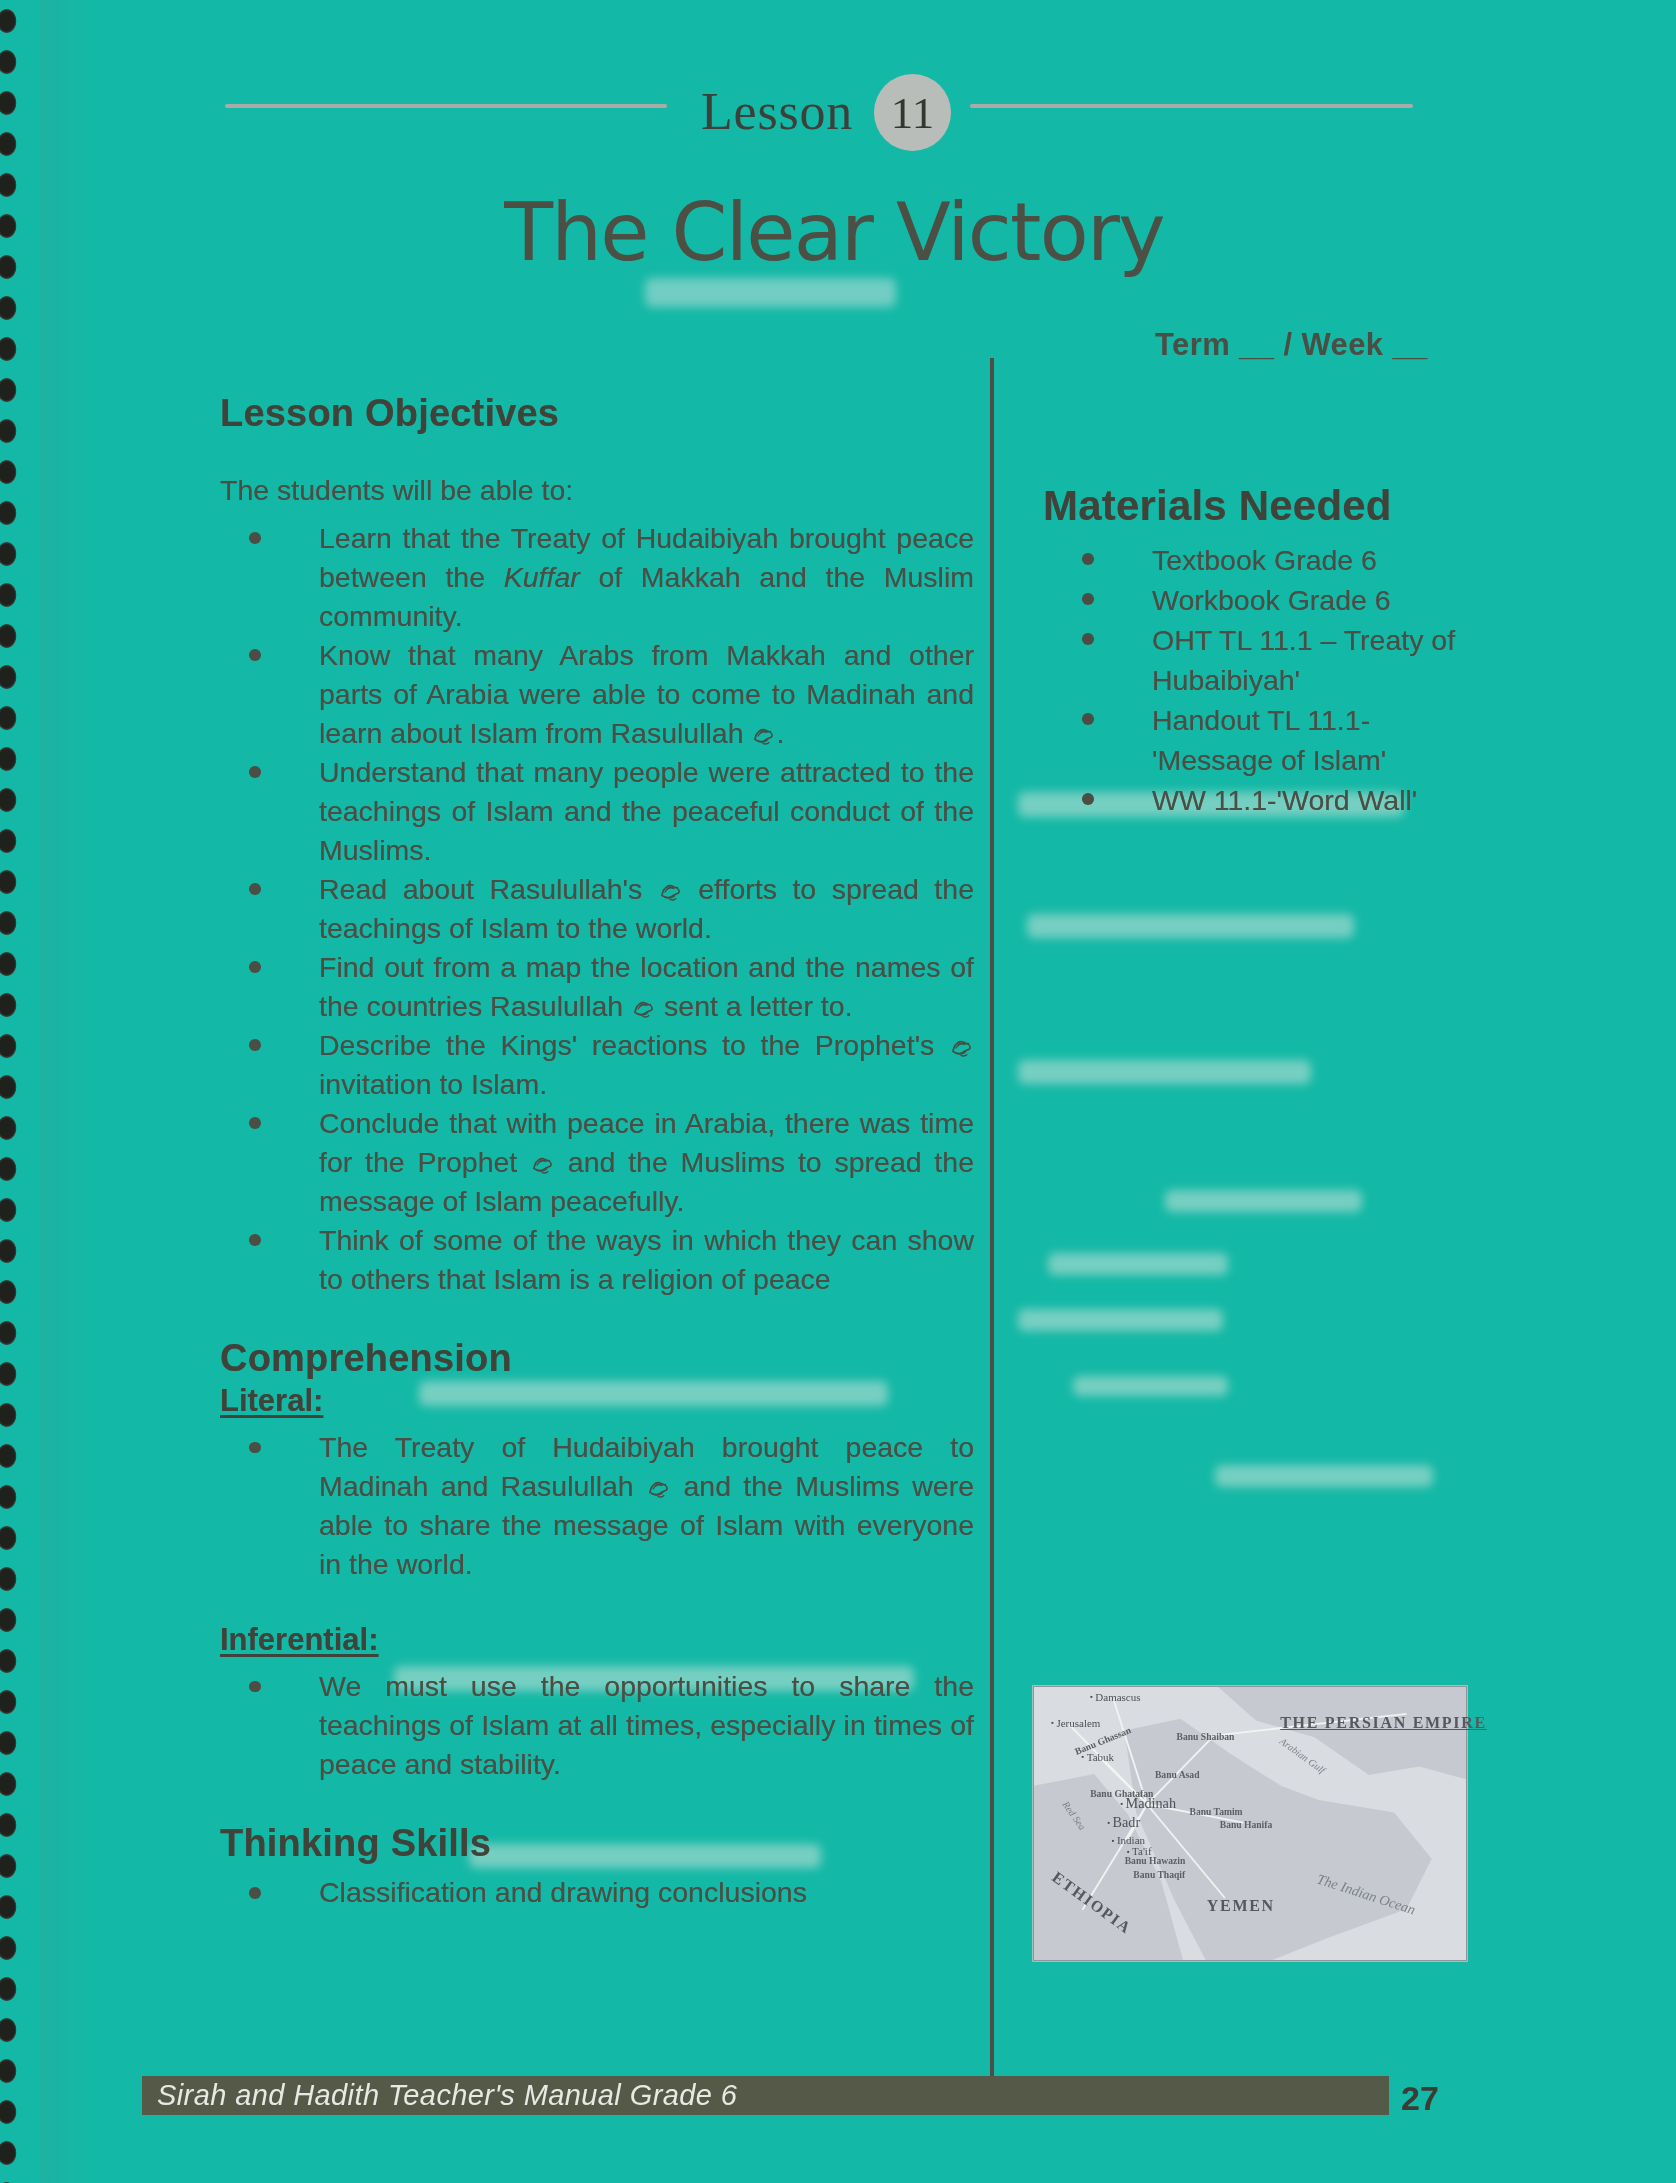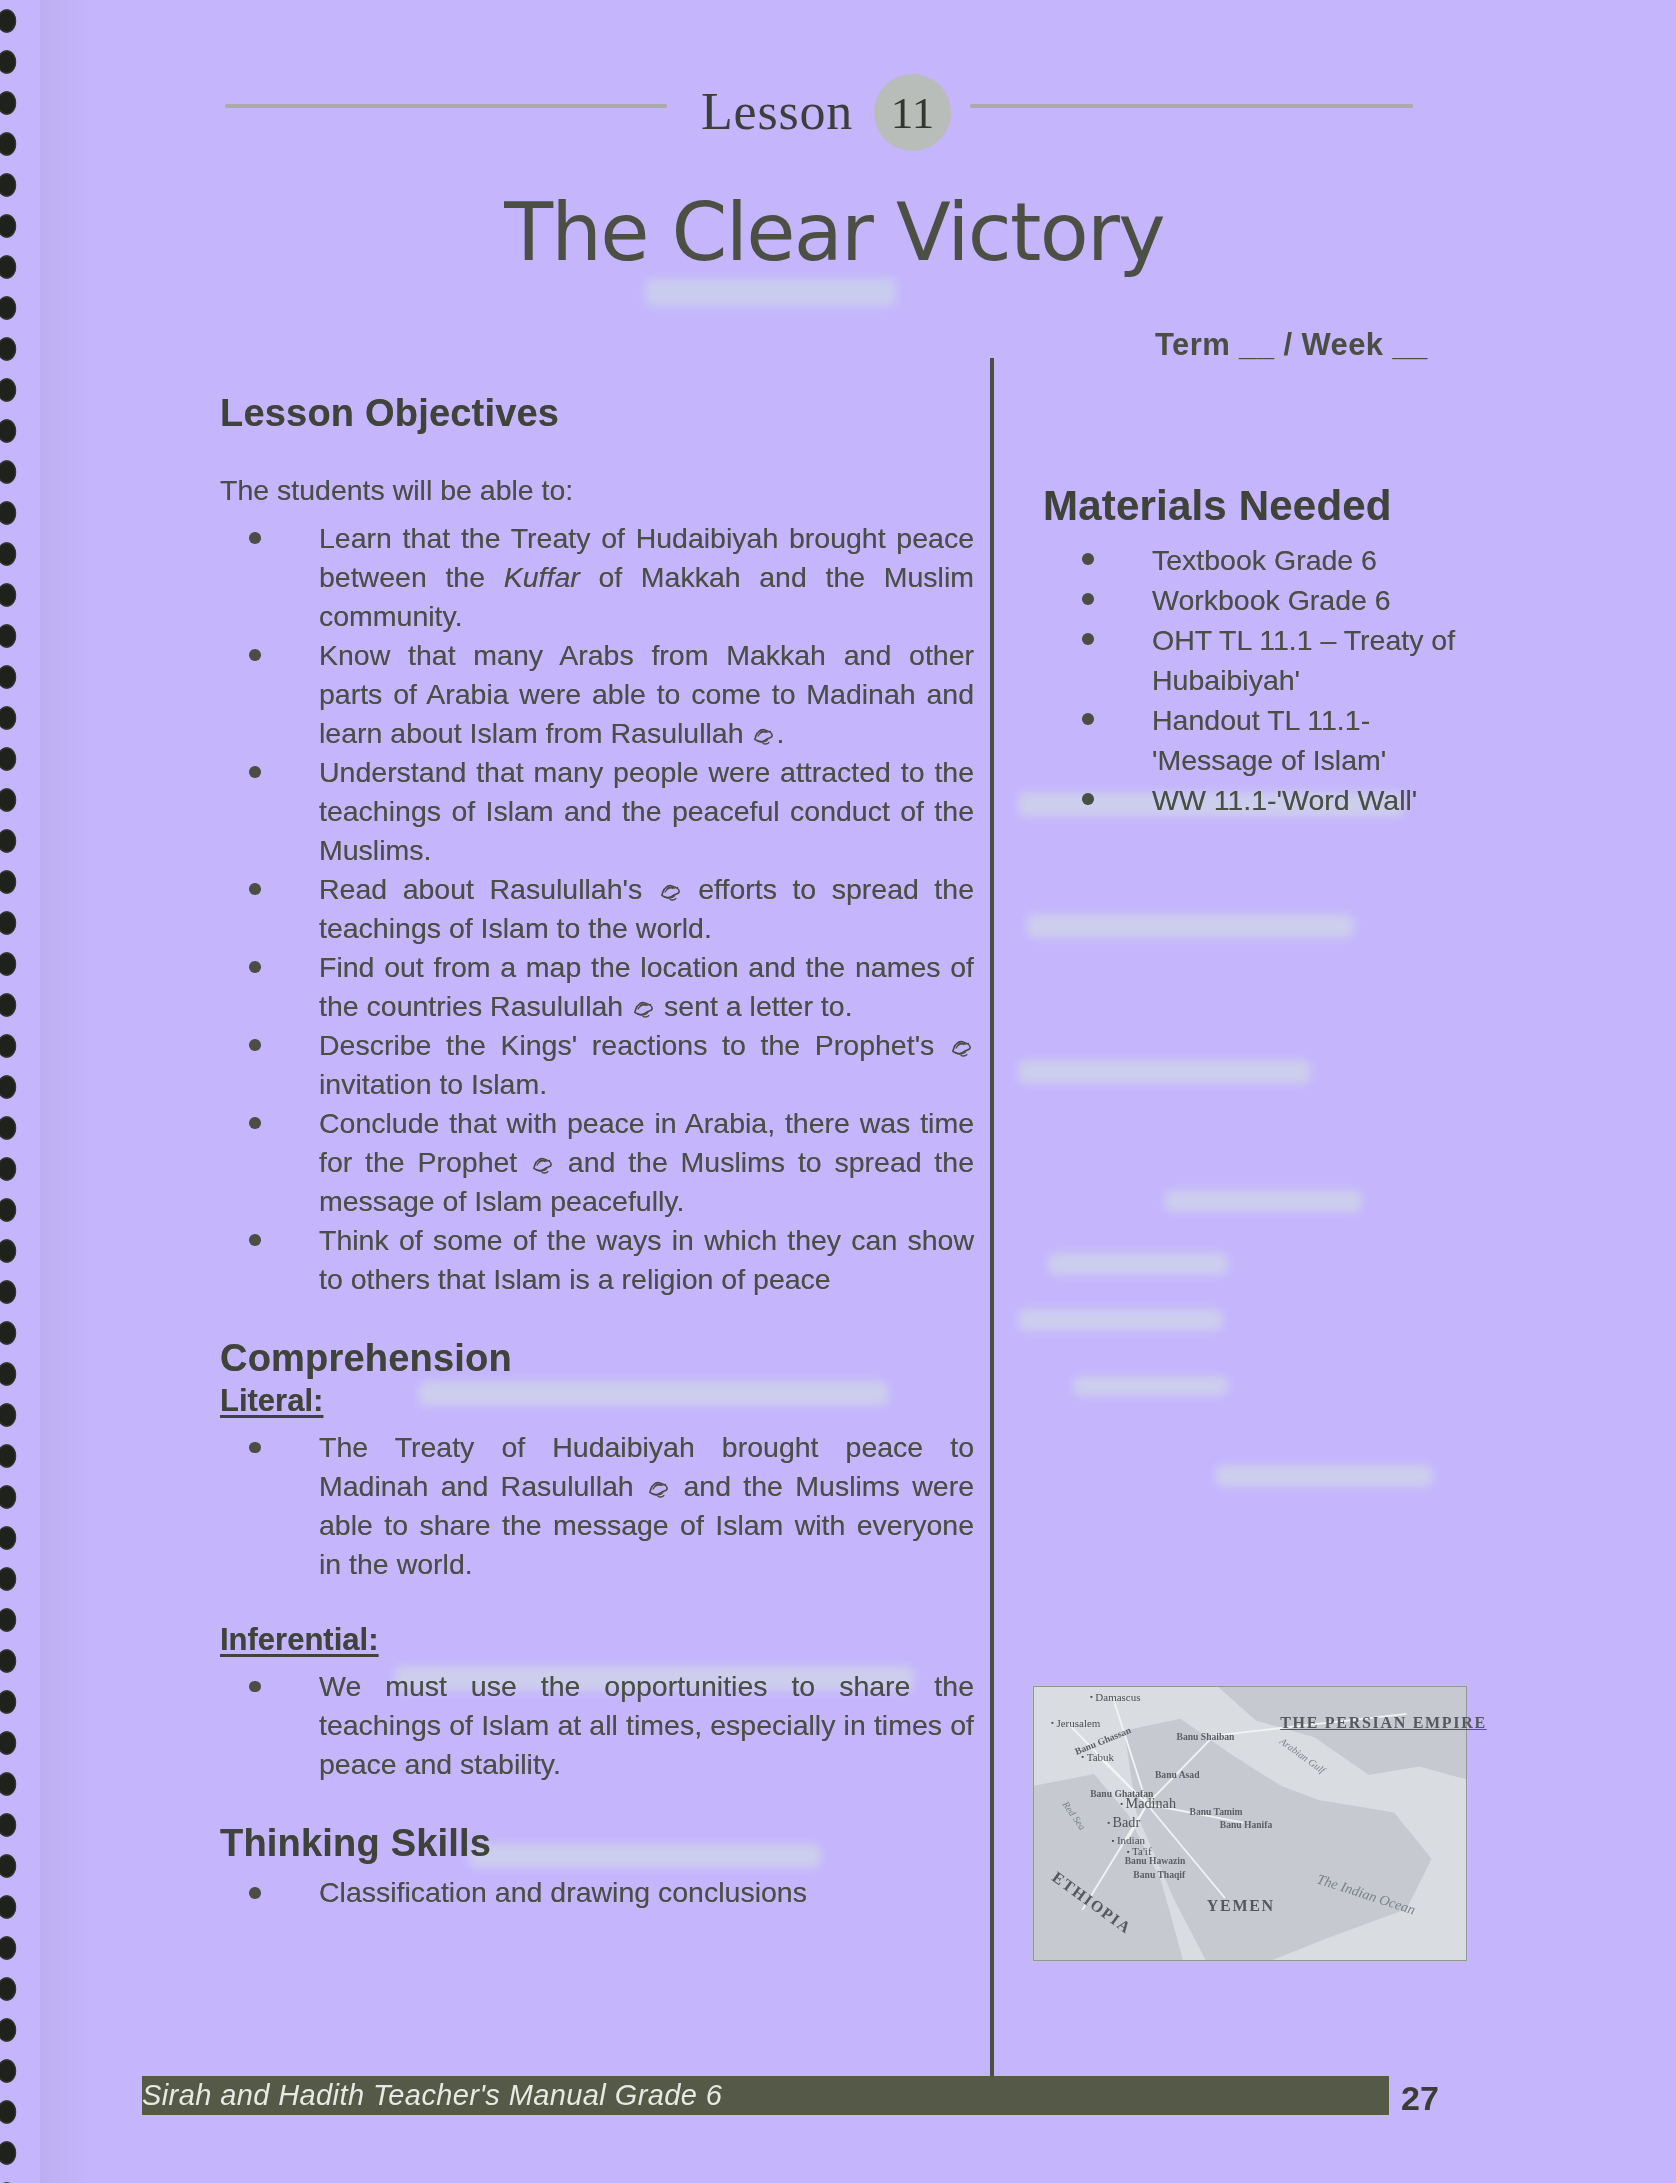--- a/index.html
+++ b/index.html
@@ -1,16 +1,16 @@
 <!DOCTYPE html>
 <html style="font-size:13.4px"><head>
 <meta charset="utf-8">
 <style>
   html,body{margin:0;padding:0;background:#e8e8e6;}
-  .page{position:relative;width:1676px;height:2183px;background:#c4b5fd;overflow:hidden;
+  .page{position:relative;width:1676px;height:2183px;background:#14b8a6;overflow:hidden;
         font-family:"Liberation Sans",sans-serif;color:#4a4e44;}
   
   .binding{position:absolute;left:0;top:0;width:40px;height:100%;
     background-image:radial-gradient(ellipse 14.2px 17.6px at 6.7px 21px,#1f211c 55%,#3a3d36 65%,rgba(0,0,0,0) 70%);
     background-size:40px 41px;background-repeat:repeat-y;}
   .page-shade{position:absolute;left:40px;top:0;width:50px;height:100%;
     background:linear-gradient(90deg,rgba(120,120,115,.10),rgba(120,120,115,0));}
 
   
   .hline{position:absolute;height:4.2px;background:#a8aba6;border-radius:1.7px;}
@@ -73,21 +73,21 @@
   .map-labels .city::before{content:"▪";font-size:7.5px;margin-right:2.5px;vertical-align:1.7px;color:#44474b;}
   .map-labels .big{font-size:14.2px;}
   .map-labels .tribe{font-size:9.6px;font-weight:700;color:#5c6065;}
   .map-labels .region{font-size:16px;font-weight:700;letter-spacing:1.7px;color:#55595e;}
   .map-labels .sea{font-size:10px;font-style:italic;color:#7c8187;}
   .map-labels .sea.big{font-size:14.2px;}
 
   
   .footer-bar{position:absolute;left:142px;top:2076px;width:1247px;height:39px;background:#545948;
     display:flex;align-items:center;}
-  .footer-bar span{font-size:29px;font-style:italic;color:#e9e9e3;letter-spacing:0.4px;}
+  .footer-bar span{margin-left:15px;font-size:29px;font-style:italic;color:#e9e9e3;letter-spacing:0.4px;}
   .page-num{position:absolute;left:1401px;top:2079px;font-size:34px;color:#3a3d35;font-weight:bold;}
 </style>
 </head>
 <body>
 
 <div class="page">
 
   <div class="binding"></div>
   <div class="page-shade"></div>
 

